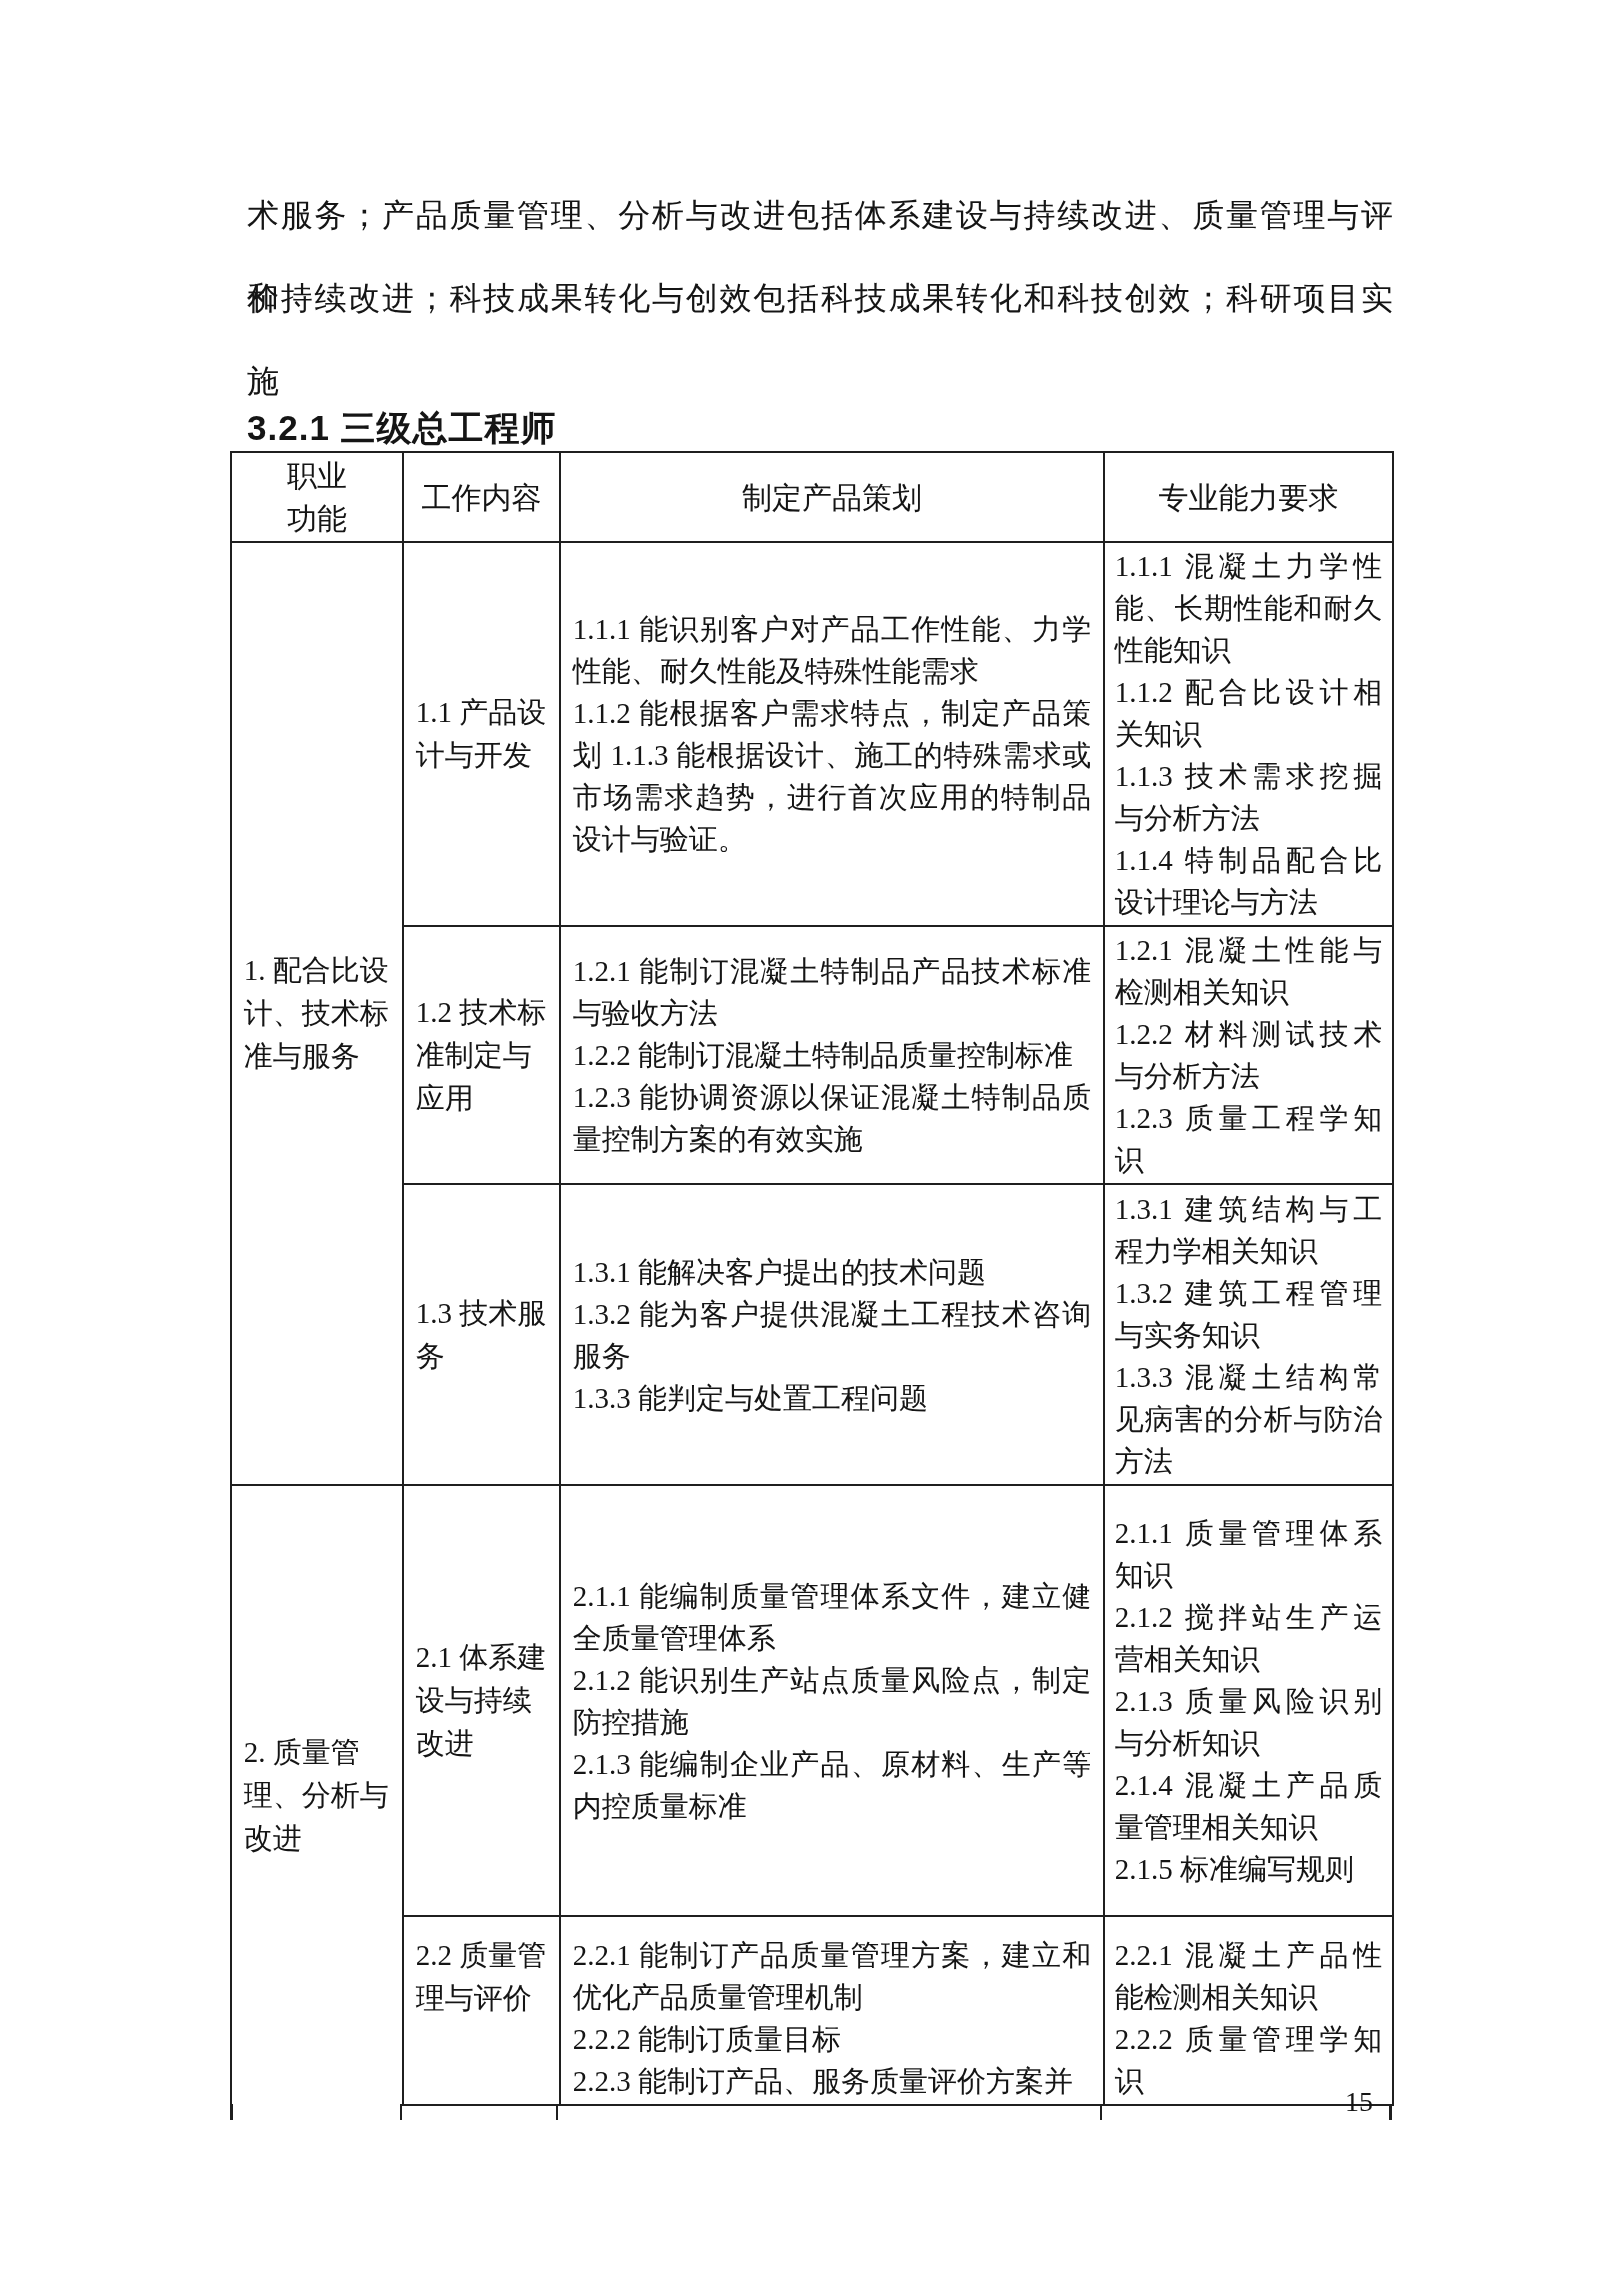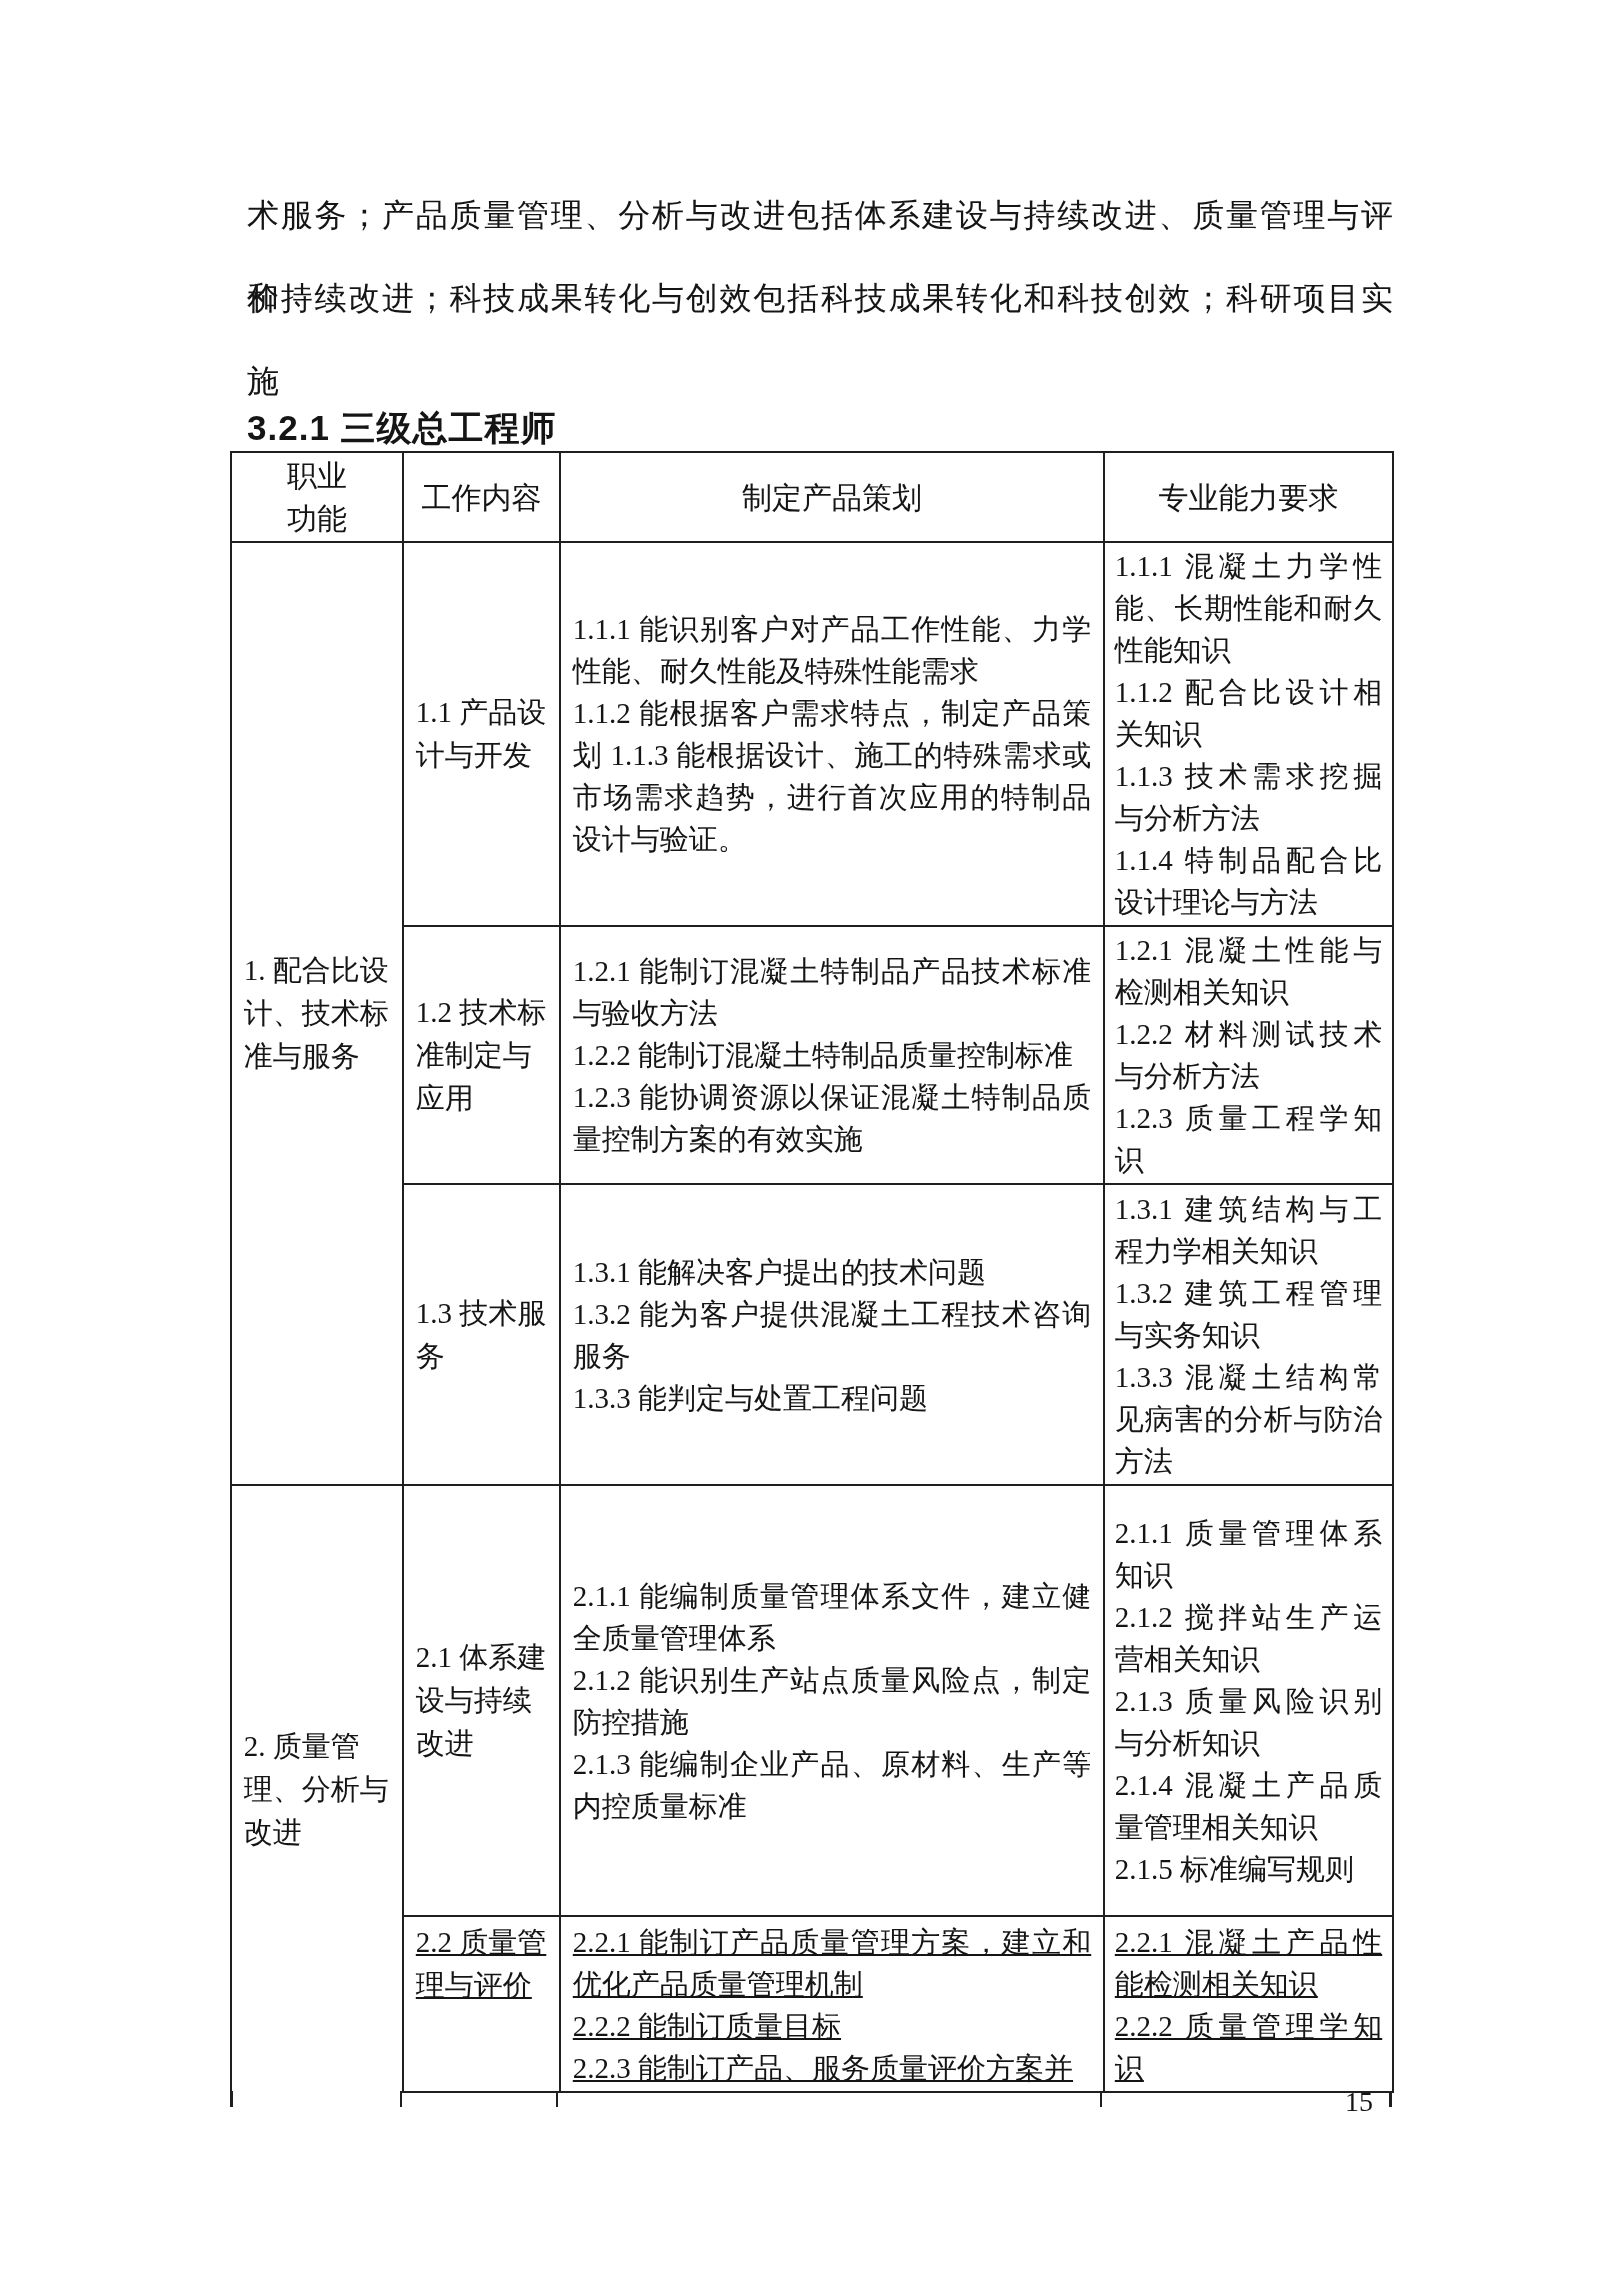--- a/index.html
+++ b/index.html
@@ -85,21 +85,21 @@
   tr.hrow   { height: 76px; }
   tr.r11    { height: 382px; }
   tr.r12    { height: 257px; }
   tr.r13    { height: 301px; }
   tr.r21    { height: 431px; }
   tr.r22    { height: 169px; }
   td.fn   { padding: 2px 11.8px; line-height: 43px; }
   td.task { padding: 2px 9.8px 2px 11.8px; line-height: 43px; border-radius: 25px; }
   td.abil { text-align: justify; padding: 2px 11.8px; }
   td.know { text-align: justify; padding: 2px 9.8px; line-height: 42px; }
-  tr.r22 td { vertical-align: top; padding-top: 4px; border-bottom: 2.9px solid #1f1f1f; text-decoration: underline; }
+  tr.r22 td { vertical-align: top; padding-top: 17px; border-bottom: 2.9px solid #1f1f1f; }
   td.fn2 { border-bottom: none !important; vertical-align: middle; }
   
   .tail {
     position: absolute;
     top: calc(100% - 2px);
     width: 2px;
     height: 15.7px;
     background: #1f1f1f;
   }
   .tail.t0 { left: 0; width: 2.9px; }

